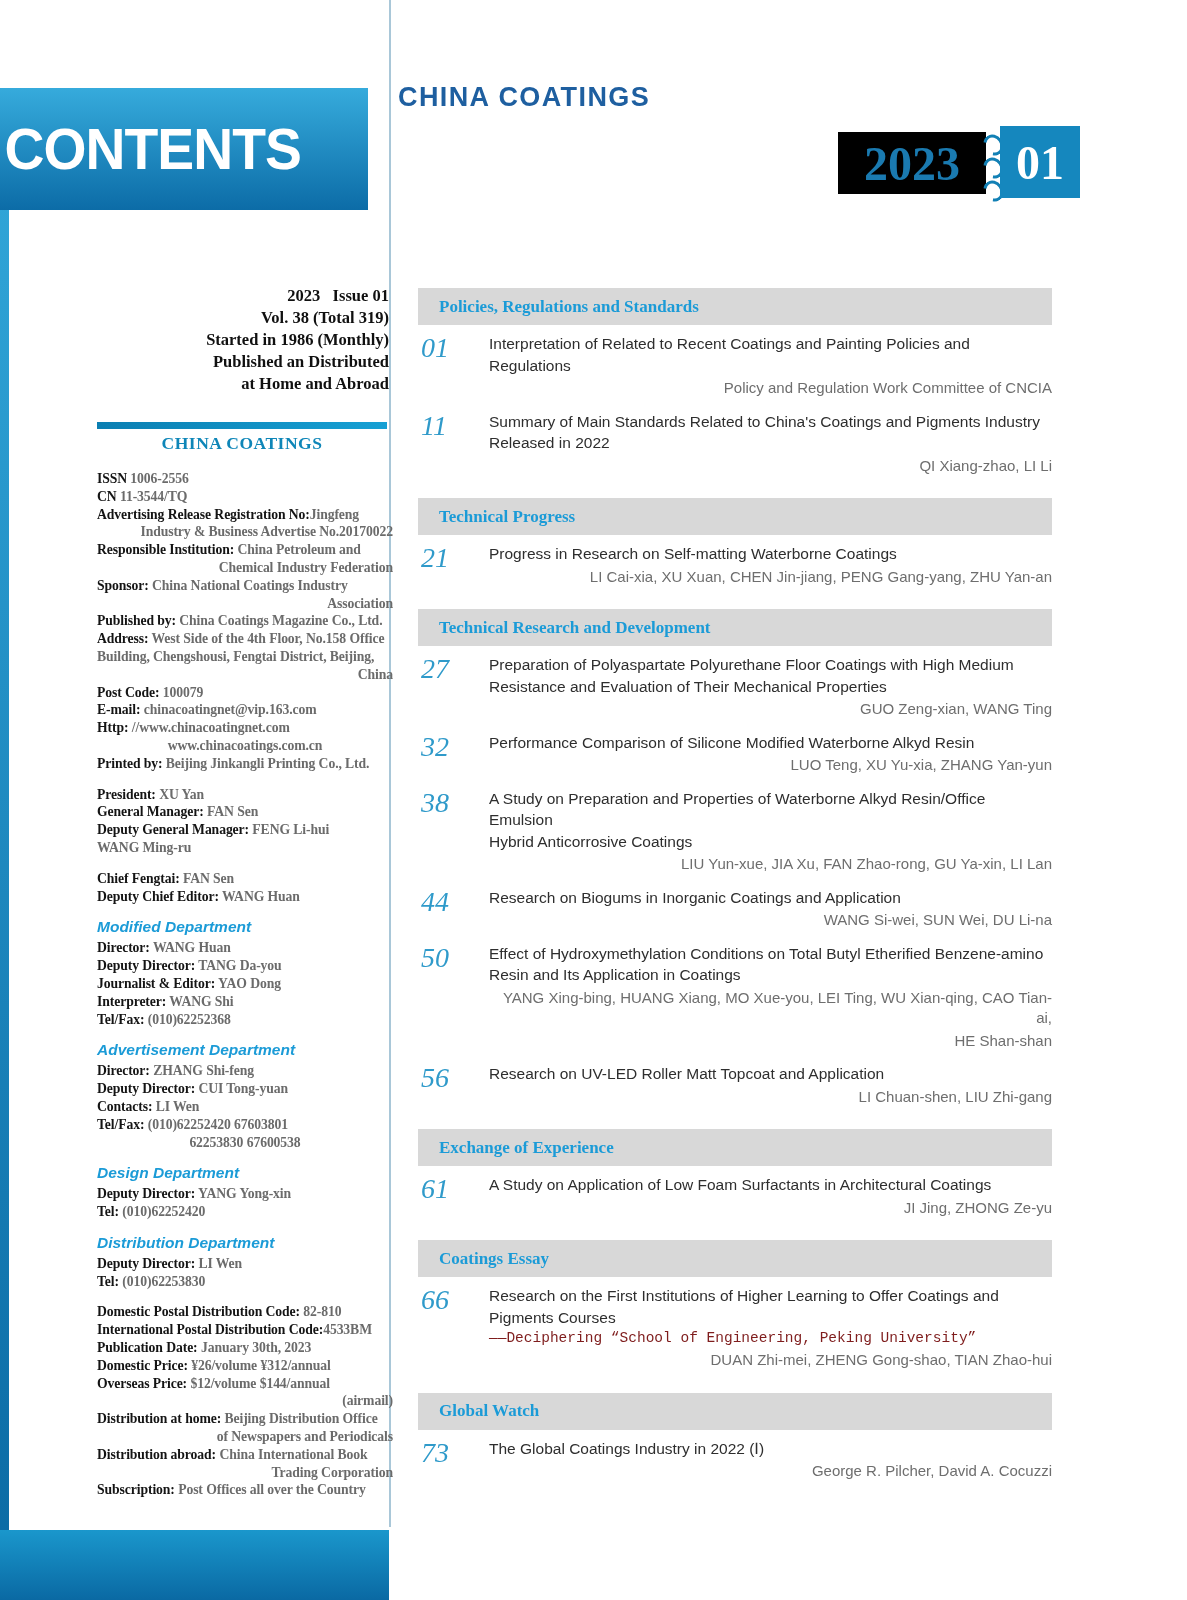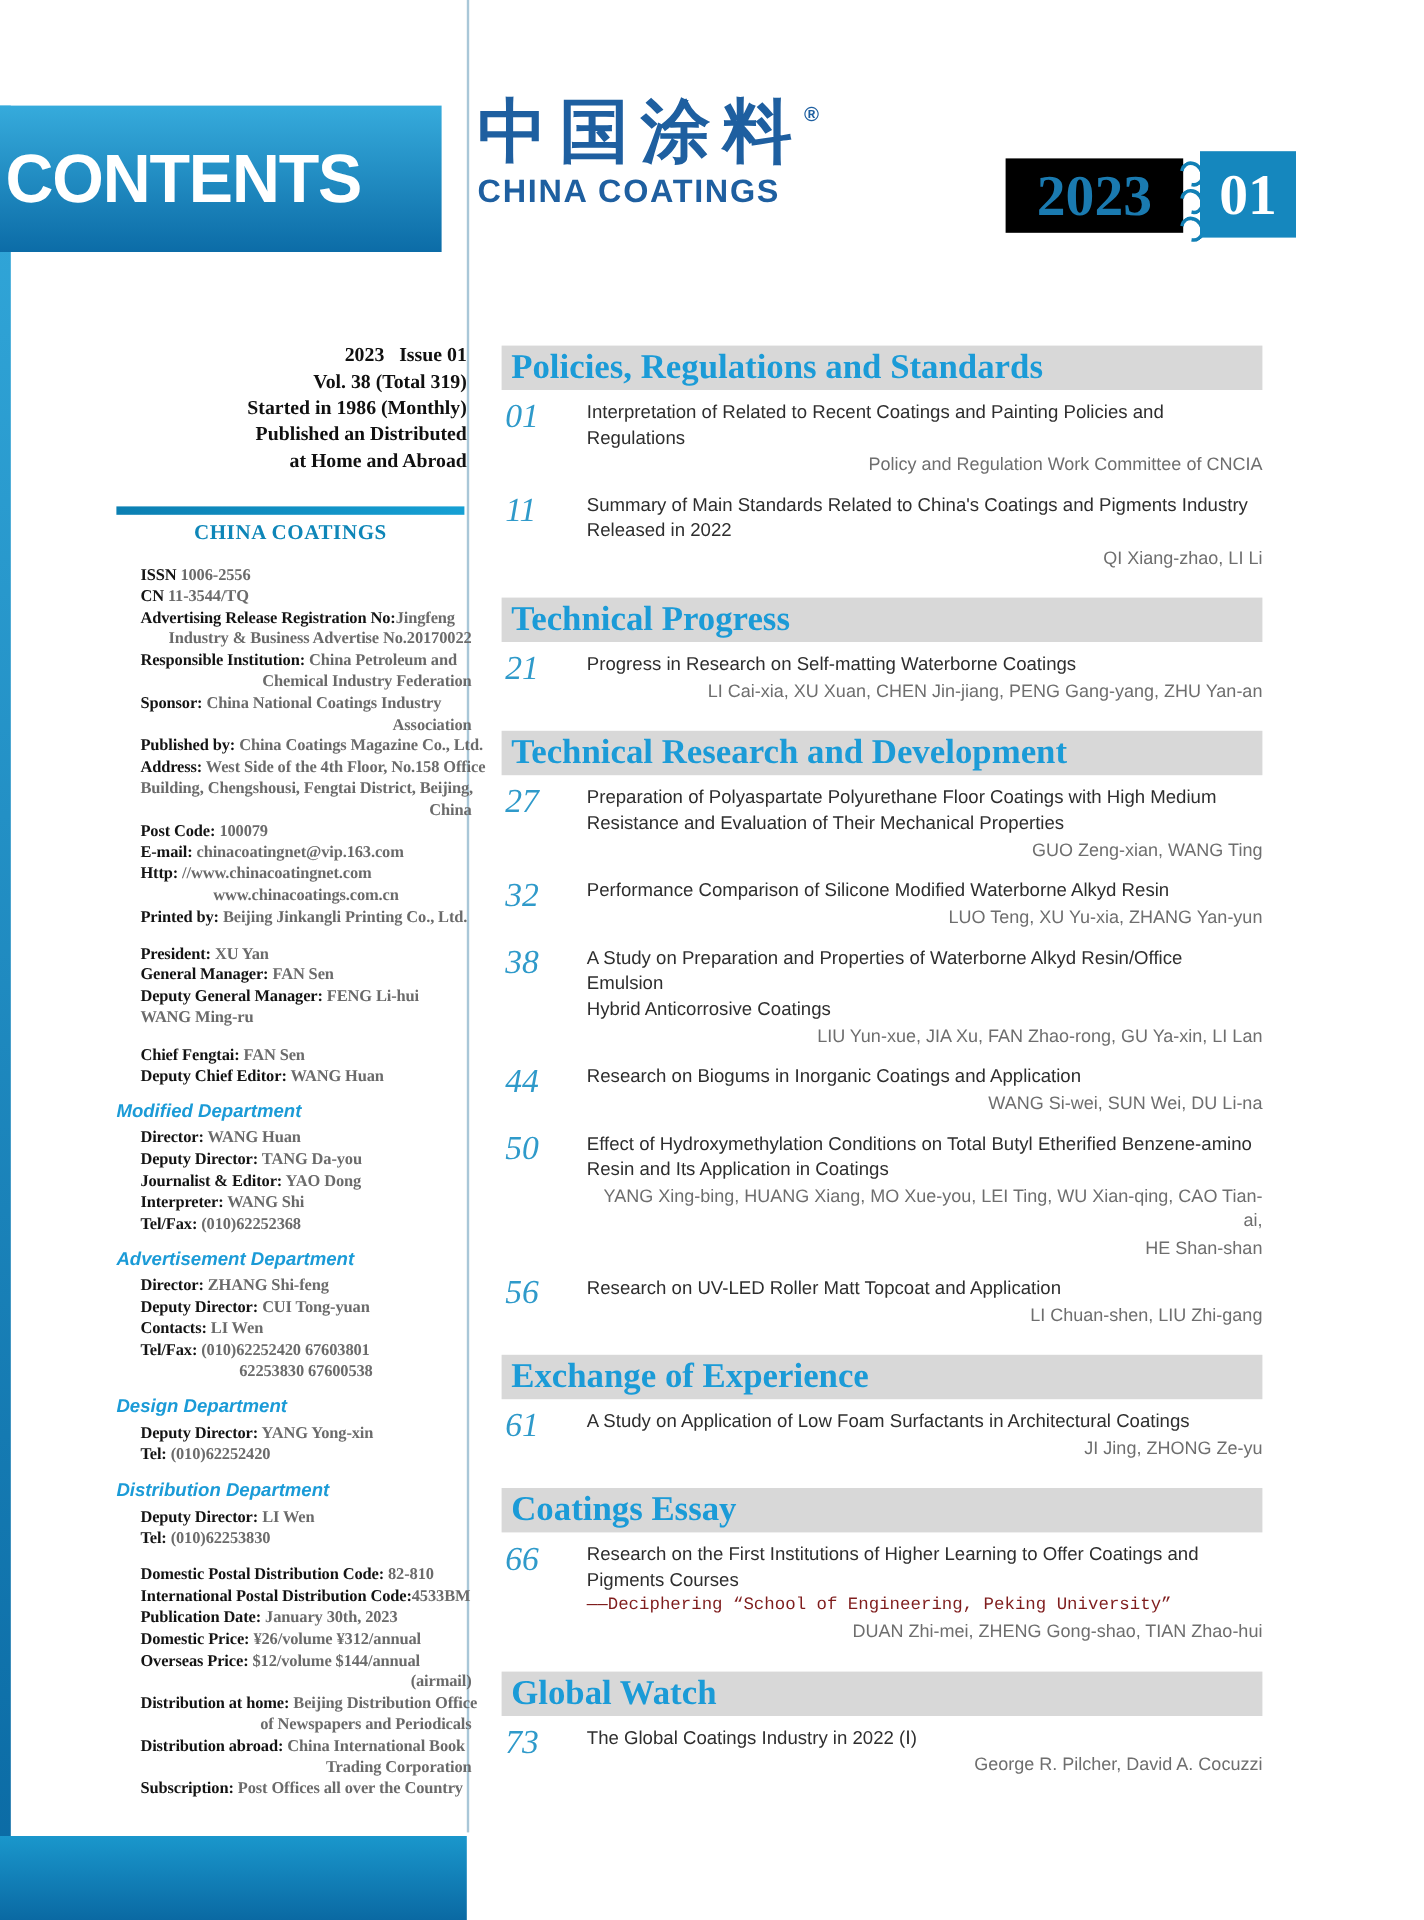--- a/index.html
+++ b/index.html
@@ -35,33 +35,33 @@
   
   #issue-info{position:absolute;left:95px;top:285px;width:294px;text-align:right;
     font-weight:700;font-size:16.5px;line-height:22px;color:#101010;}
   .issue-line{white-space:pre-wrap;}
   .side-rule{position:absolute;left:97px;top:422px;width:290px;height:7px;
     background:linear-gradient(90deg,#0b7fb2,#16a0d4);}
   #side-journal{position:absolute;left:95px;top:433px;width:294px;text-align:center;
     font-weight:700;font-size:17.5px;color:#0e86b8;letter-spacing:.5px;}
   #sidebar-blocks{position:absolute;left:97px;top:470px;width:296px;}
   .side-block{margin-bottom:13px;}
-  .side-line{font-size:13.7px;line-height:17.8px;font-weight:700;white-space:nowrap;letter-spacing:-.1px;margin-left:20px;}
+  .side-line{font-size:13.7px;line-height:17.8px;font-weight:700;white-space:nowrap;letter-spacing:-.1px;}
   .side-line .lbl{color:#141414;}
   .side-line .val{color:#6b6b6b;}
   .a-r{text-align:right;}
   .a-c{text-align:center;}
   .a-rr{text-align:left;padding-right:45px;}
   .dept-title{font-family:"Liberation Sans",sans-serif;font-style:italic;font-weight:700;
     font-size:15.5px;color:#1b9bd7;margin:3px 0 3px;}
   
   #main{position:absolute;left:418px;top:288px;width:634px;}
   .toc-section{margin-bottom:22px;}
   .sec-bar{height:37px;background:#d8d8d8;margin-bottom:8px;display:flex;align-items:center;}
-  .sec-title{font-weight:700;font-size:29px;color:#1b9bd7;padding-left:8px;}
+  .sec-title{font-weight:700;font-size:17px;color:#1b9bd7;padding-left:21px;}
   .article{display:flex;margin-bottom:12px;}
   .pagenum{width:68px;flex:none;font-style:italic;font-size:28px;color:#2f9aca;
     line-height:30px;padding-left:3px;}
   .art-body{flex:1;min-width:0;}
   .art-title{font-family:"Liberation Sans",sans-serif;font-size:15.5px;line-height:21.5px;
     color:#2e2e2e;white-space:pre-line;}
   .art-subtitle{font-family:Liberation Mono, monospace;font-size:14.5px;line-height:20px;
     color:#7f1d1d;}
   .art-author{font-family:"Liberation Sans",sans-serif;font-size:15px;line-height:20.5px;
     color:#6e6e6e;text-align:right;margin-top:2px;}
@@ -72,23 +72,20 @@
 </head>
 <body>
 
 <div class="left-strip"></div>
 <div class="contents-box">
   <span class="contents-text">CONTENTS</span>
 </div>
 <div class="divider"></div>
 
 <div class="logo">
-  <div class="logo-cn-row">
-    <span class="logo-cn">中国涂料</span><span class="logo-reg">®</span>
-  </div>
   <div class="logo-en">CHINA COATINGS</div>
 </div>
 
 <div class="year-box">
   <span class="year-text">2023</span>
 </div>
 <span class="coil" style="left:984px;top:134px"></span>
 <span class="coil" style="left:984px;top:157px"></span>
 <span class="coil" style="left:984px;top:180px"></span>
 <div class="issue-box">

